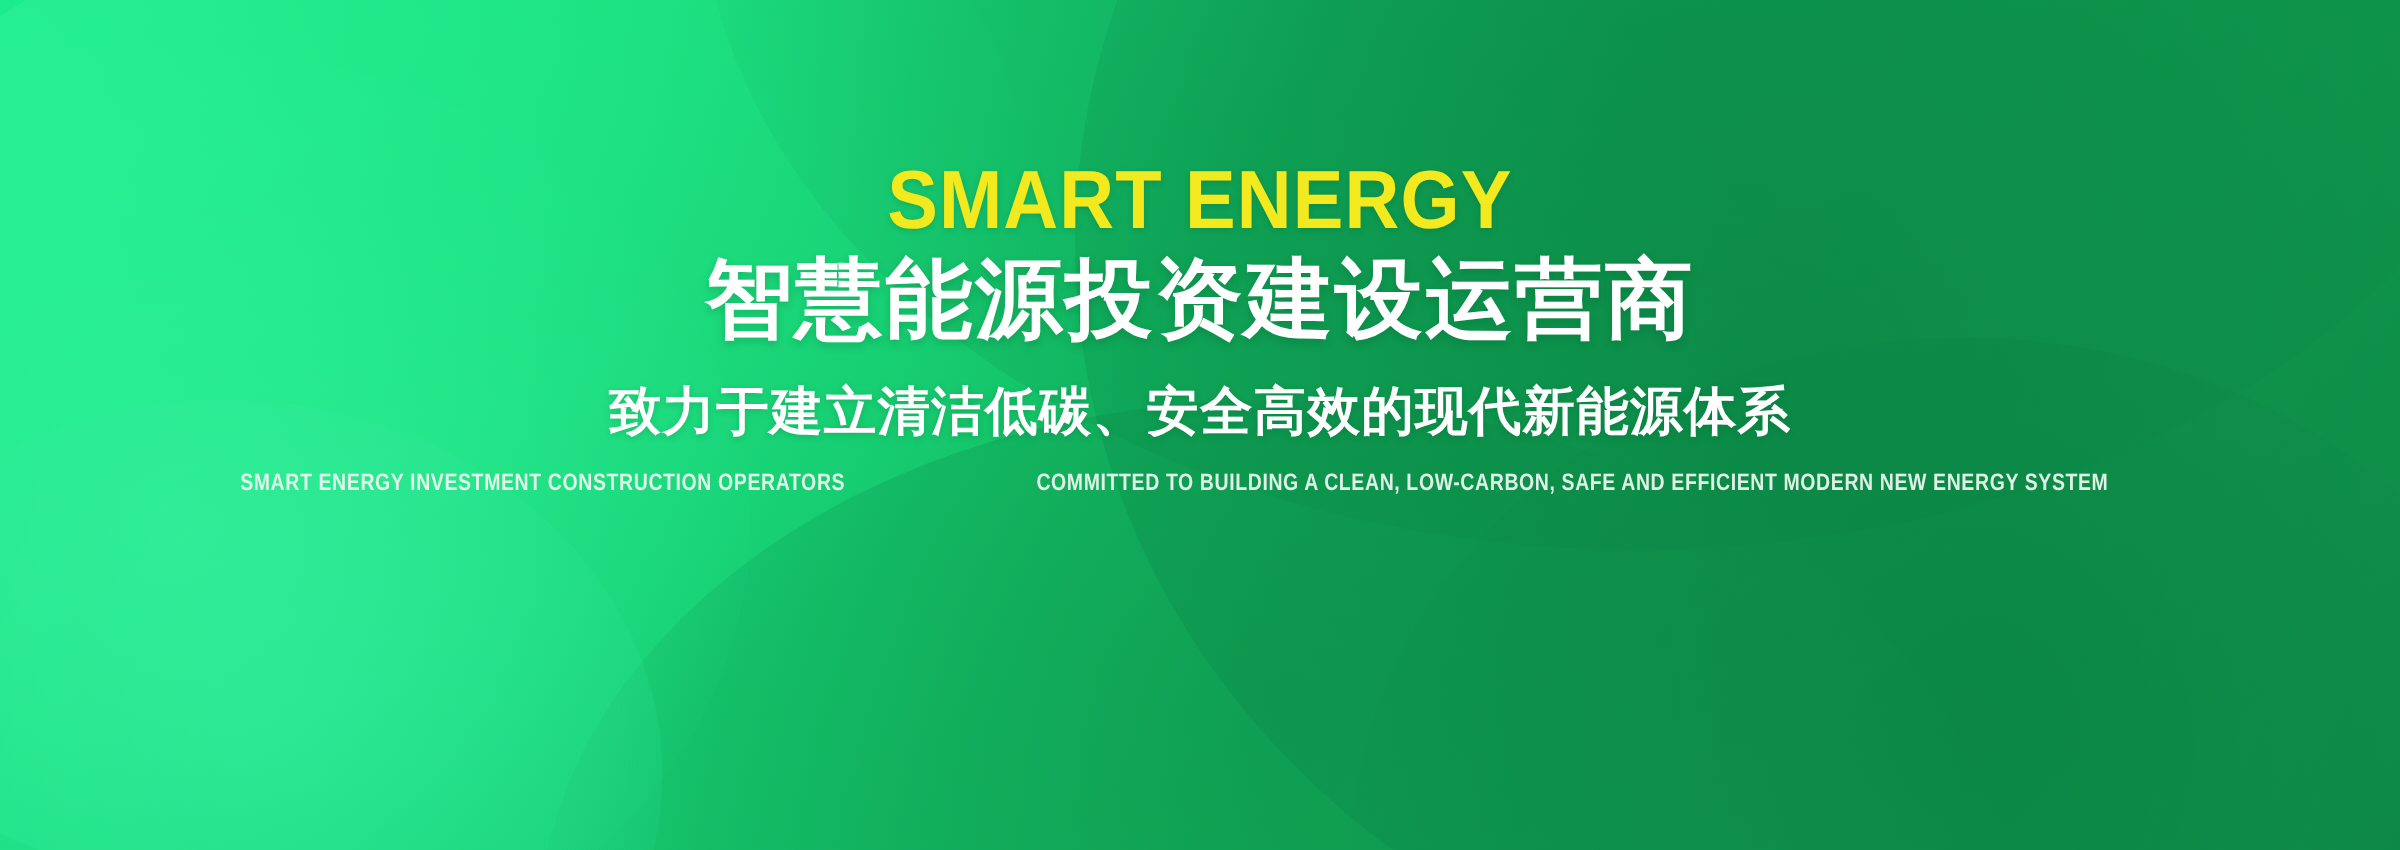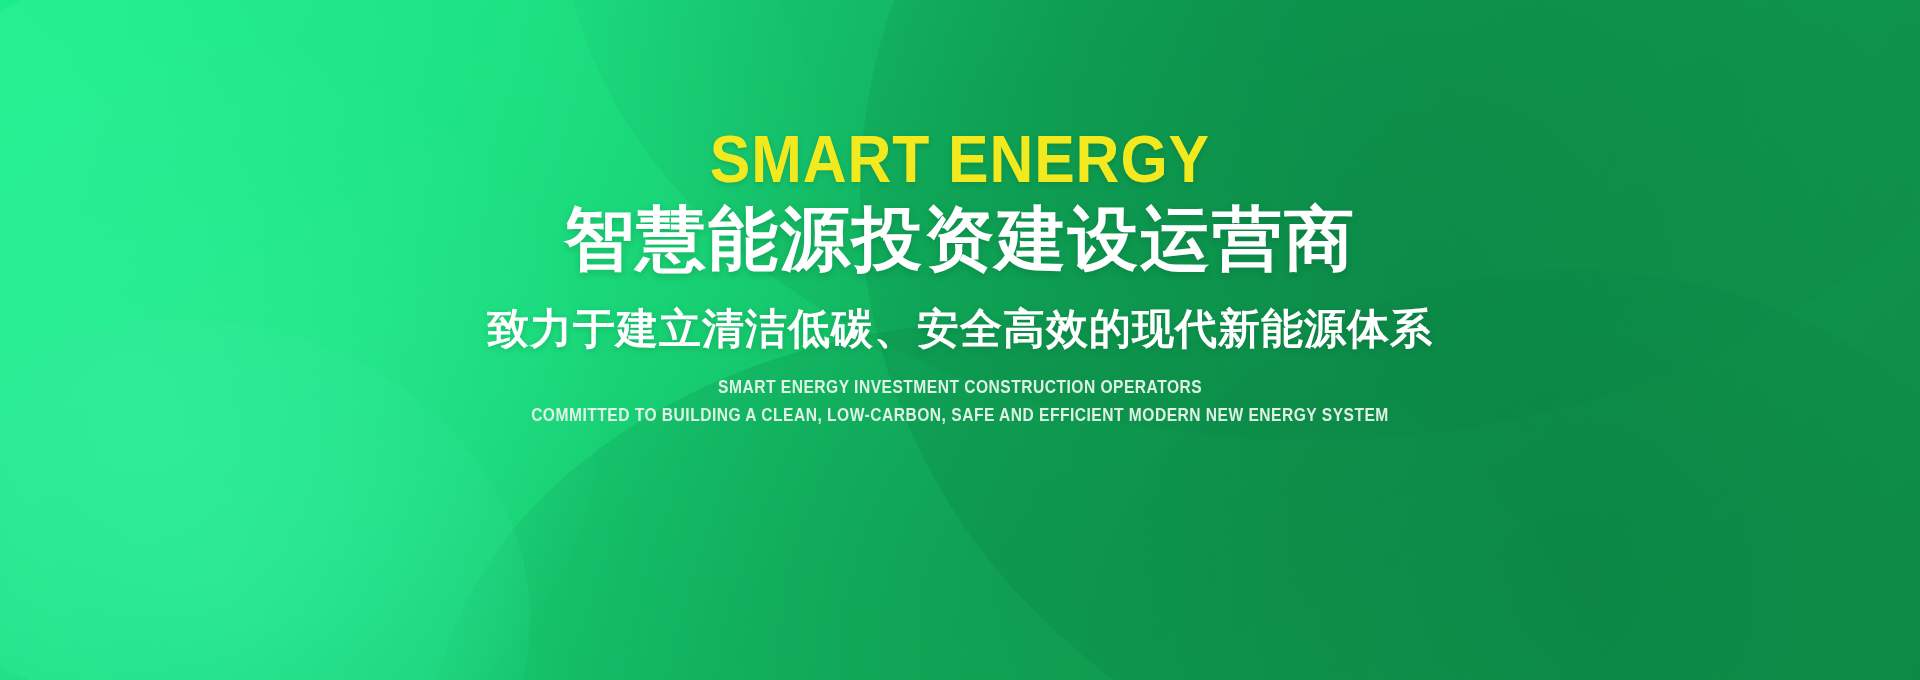--- a/index.html
+++ b/index.html
@@ -112,21 +112,21 @@
     letter-spacing: 1px;
     color: #ffffff;
     white-space: nowrap;
     text-shadow: 0 2px 6px rgba(0,70,30,0.20);
     text-align: right;
   }
 
   .micro-lines {
     margin-top: 26px;
     display: flex;
-    flex-direction: column;
+    flex-direction: row;
     align-items: center;
     gap: 6px;
   }
   .micro-line {
     font-family: "Liberation Sans Narrow", "Liberation Sans", "DejaVu Sans Condensed", sans-serif;
     font-weight: 700;
     font-size: 19px;
     line-height: 1.15;
     letter-spacing: 0.6px;
     color: #e9f7ee;

